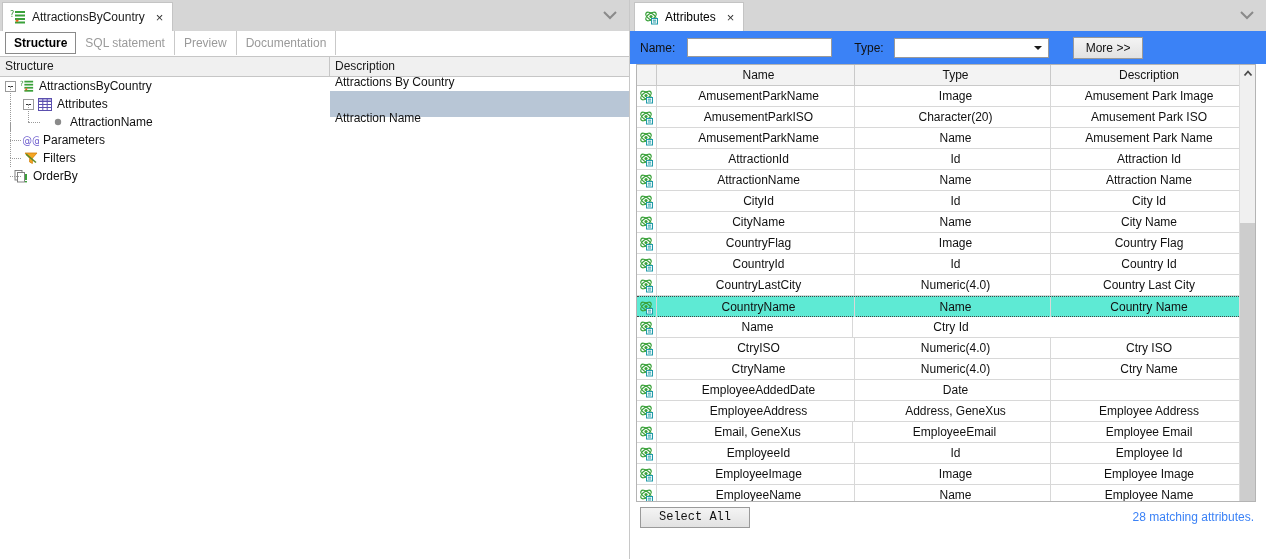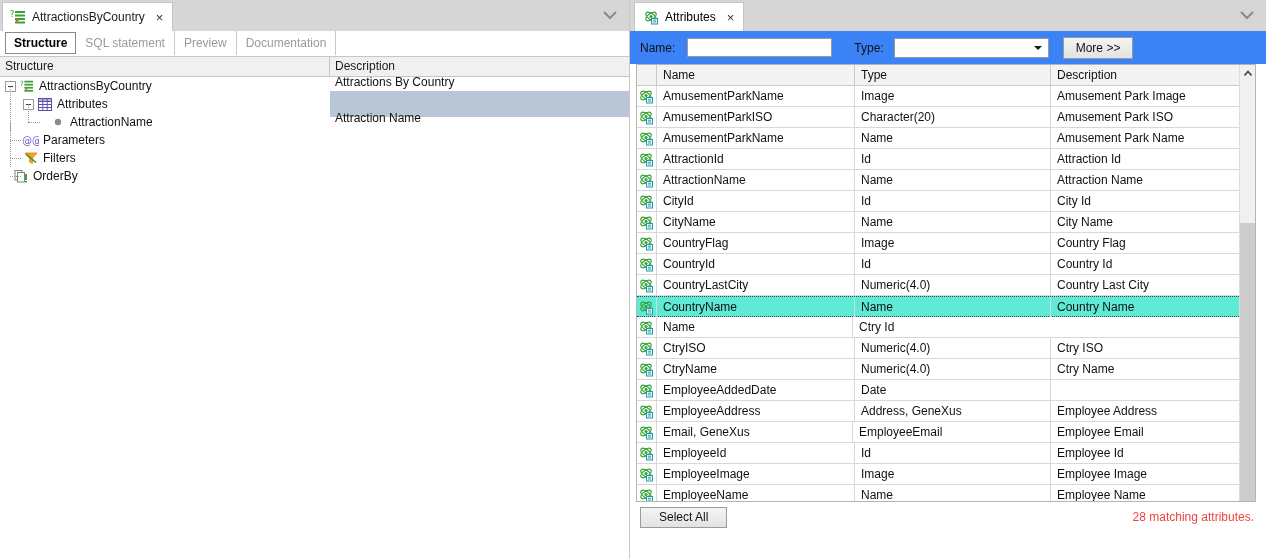--- a/index.html
+++ b/index.html
@@ -274,32 +274,33 @@
     background: linear-gradient(#f4f4f4, #e2e2e2);
     border: 1px solid #9a9a9a;
     box-sizing: border-box;
     font-family: "Liberation Sans", sans-serif;
     font-size: 12px;
     color: #111;
     cursor: pointer;
     padding: 0 12px;
     white-space: nowrap;
   }
-  #more-button { margin-left: 14px; height: 22px; }
+  #more-button { margin-left: 24px; height: 22px; }
 
   
   .grid-wrap {
     margin-left: 6px;
     width: 620px;
     height: 438px;
     border: 1px solid #b4b4b4;
     box-sizing: border-box;
     background: #fff;
     position: relative;
     overflow: hidden;
+    text-align: center;
   }
   .grid-inner { width: 604px; }
   .grid-head {
     display: flex;
     height: 21px;
     background: #f3f3f3;
     border-bottom: 1px solid #c9c9c9;
     box-sizing: border-box;
     font-size: 12px;
   }
@@ -377,26 +378,26 @@
   }
 
   .bottombar {
     height: 30px;
     display: flex;
     align-items: center;
     padding-left: 10px;
     box-sizing: border-box;
     position: relative;
   }
-  #select-all-button { padding: 0 18px; height: 21px; }
+  #select-all-button { padding: 0 18px; height: 21px; font-family: Liberation Mono, monospace; }
   .status-text {
     position: absolute;
     right: 12px;
     font-size: 12px;
-    color: #ef4444;
+    color: #3b82f6;
     white-space: nowrap;
   }
   svg { display: block; }
 </style>
 </head>
 <body>
 
 <div class="app">
 
   <div class="panel" id="left-panel">

